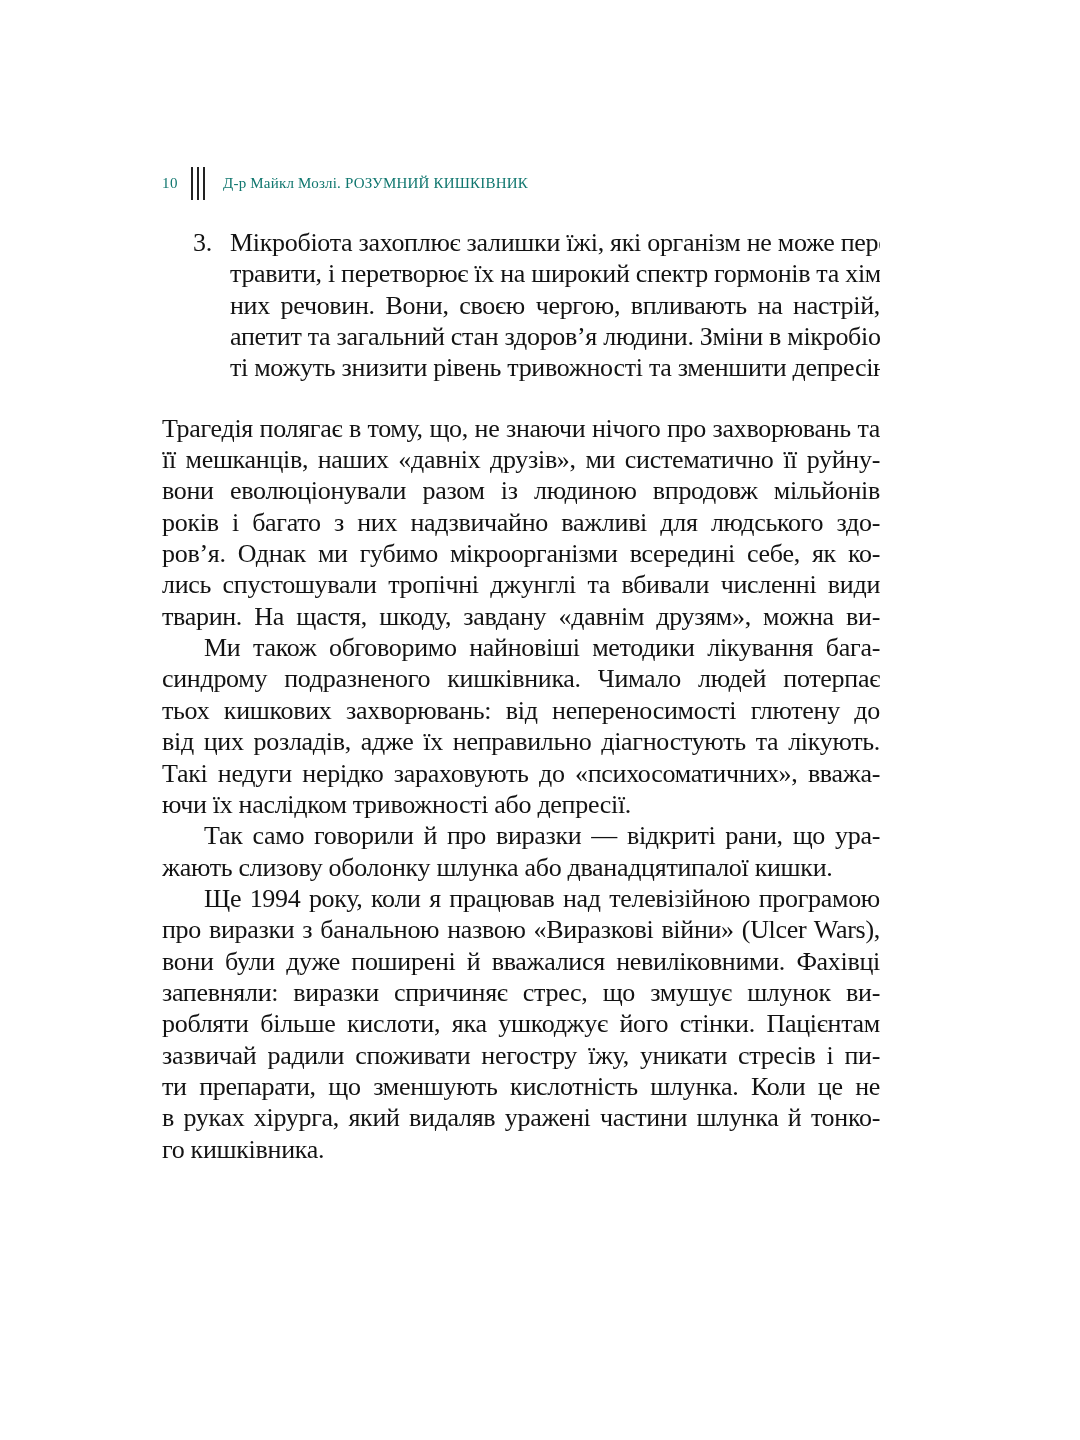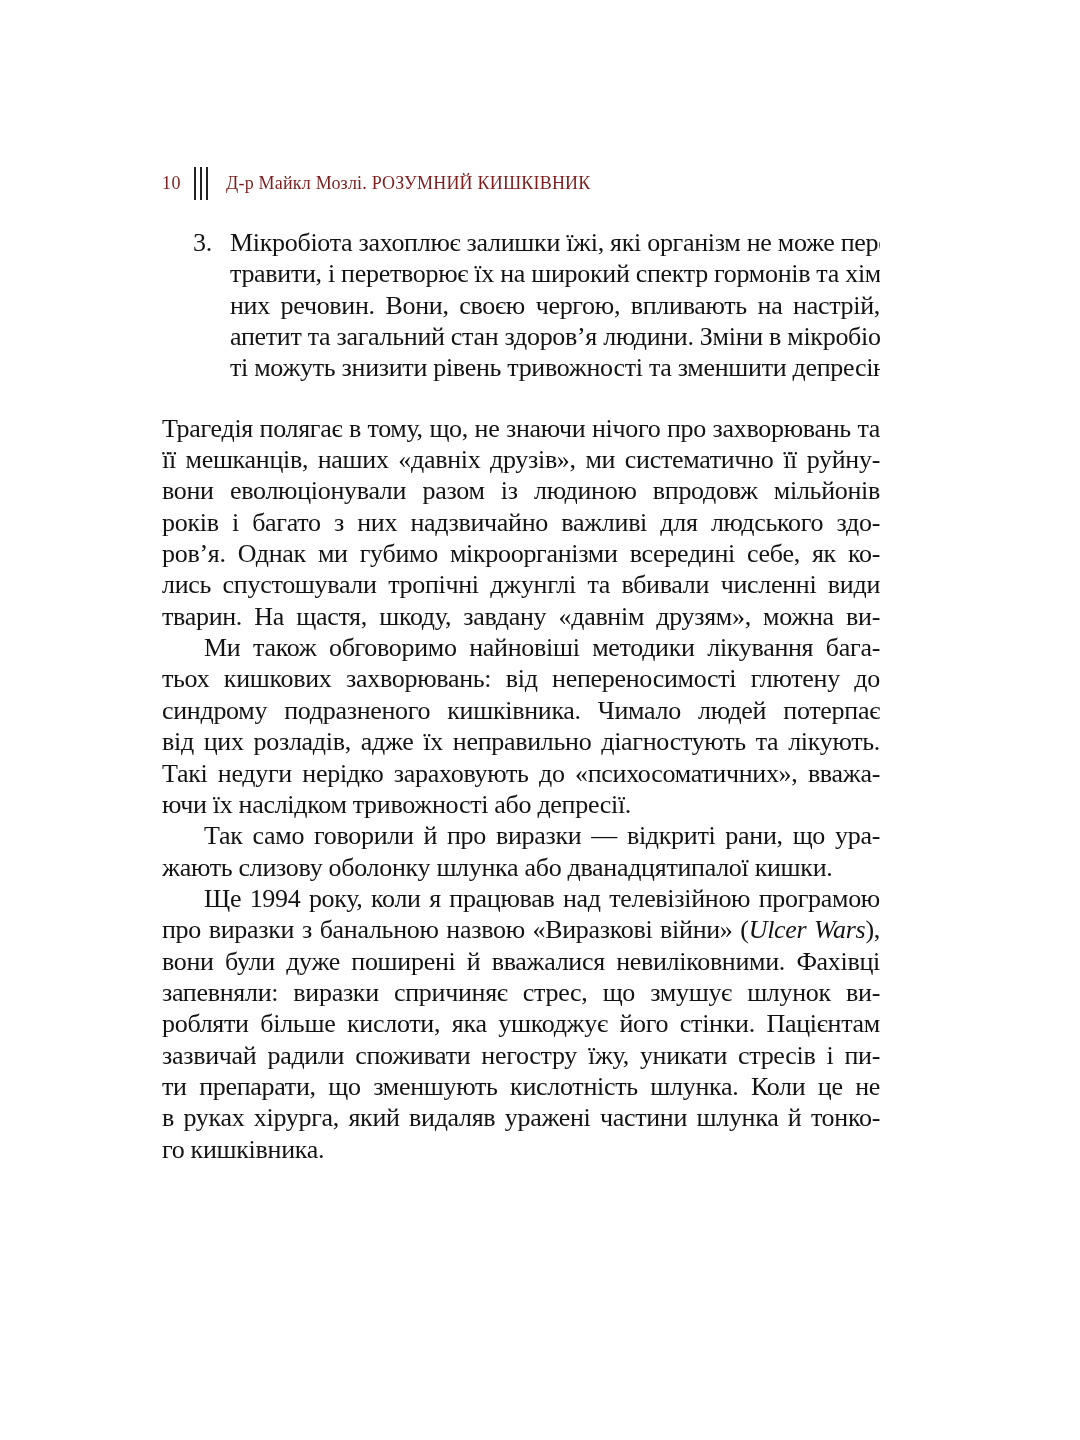--- a/index.html
+++ b/index.html
@@ -18,22 +18,22 @@
     left: 162px;
     top: 0;
     width: 718px;
   }
   
   .running-head {
     display: flex;
     align-items: center;
     margin-top: 166px;
     height: 34px;
-    font-size: 18px;
-    color: #7f1d1d;
+    font-size: 15px;
+    color: #0f766e;
     white-space: nowrap;
   }
   .pagenum { margin-right: 13px; letter-spacing: 0.5px; }
   .bars { display: inline-flex; gap: 4px; height: 33px; margin-right: 18px; }
   .bars i { display: block; width: 2px; height: 100%; background: #222; }
   .runtitle { letter-spacing: 0.2px; }
 
   
   .content {
     margin-top: 27px;
@@ -49,21 +49,21 @@
     white-space: nowrap;
   }
   .line.last { text-align-last: left; }
   .line.indent { padding-left: 42px; }
   .list-item {
     position: relative;
     margin-left: 68px;
     margin-bottom: 29px;
   }
   .list-marker { position: absolute; left: -37px; top: 0; }
-  .it { font-style: italic; }
+  .it { }
 </style>
 </head>
 <body>
 
 <div class="page">
   <div class="inner">
 
     <header class="running-head">
       <span class="pagenum">10</span>
       <span class="bars">
@@ -87,22 +87,22 @@
           <div class="line">Трагедія полягає в тому, що, не знаючи нічого про захворювань та</div>
           <div class="line">її мешканців, наших «давніх друзів», ми систематично її руйну-</div>
           <div class="line">вони еволюціонували разом із людиною впродовж мільйонів</div>
           <div class="line">років і багато з них надзвичайно важливі для людського здо-</div>
           <div class="line">ров’я. Однак ми губимо мікроорганізми всередині себе, як ко-</div>
           <div class="line">лись спустошували тропічні джунглі та вбивали численні види</div>
           <div class="line">тварин. На щастя, шкоду, завдану «давнім друзям», можна ви-</div>
         </div>
         <div class="paragraph">
           <div class="line indent">Ми також обговоримо найновіші методики лікування бага-</div>
+          <div class="line">синдрому подразненого кишківника. Чимало людей потерпає</div>
           <div class="line">тьох кишкових захворювань: від непереносимості глютену до</div>
-          <div class="line">синдрому подразненого кишківника. Чимало людей потерпає</div>
           <div class="line">від цих розладів, адже їх неправильно діагностують та лікують.</div>
           <div class="line">Такі недуги нерідко зараховують до «психосоматичних», вважа-</div>
           <div class="line last">ючи їх наслідком тривожності або депресії.</div>
         </div>
         <div class="paragraph">
           <div class="line indent">Так само говорили й про виразки — відкриті рани, що ура-</div>
           <div class="line last">жають слизову оболонку шлунка або дванадцятипалої кишки.</div>
         </div>
         <div class="paragraph">
           <div class="line indent">Ще 1994 року, коли я працював над телевізійною програмою</div>

